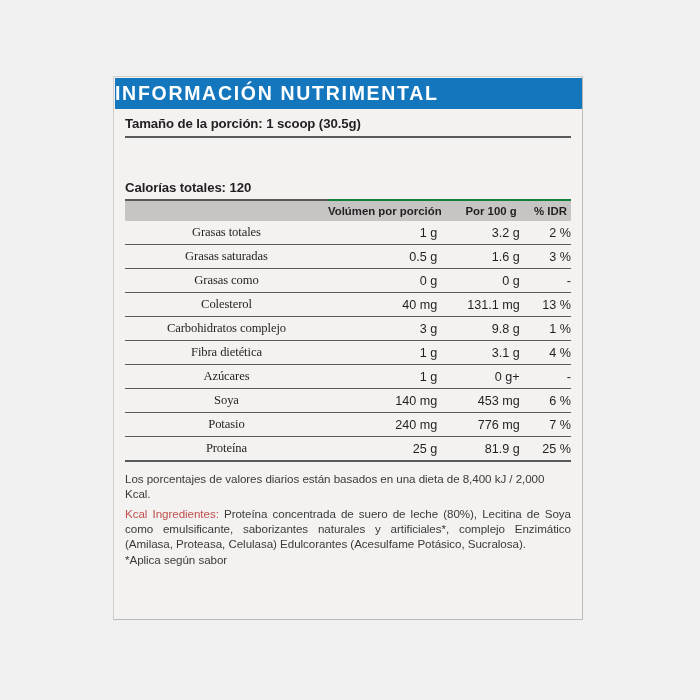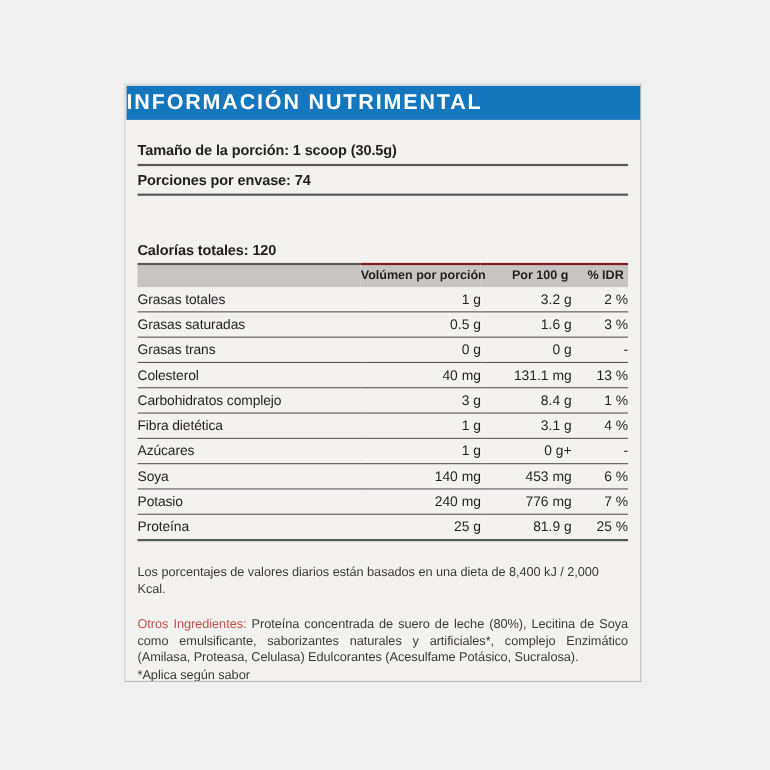--- a/index.html
+++ b/index.html
@@ -72,21 +72,21 @@
   .serving-row {
     font-size: 13.2px;
     font-weight: bold;
     color: #231f20;
     padding: 5px 0 5px 0;
     border-bottom: 2px solid #58595b;
     white-space: nowrap;
     letter-spacing: -0.1px;
   }
   .serving-row.first {
-    padding-top: 20px;
+    padding-top: 7px;
   }
   .serving-row.last {
     border-bottom: none;
     padding-bottom: 4px;
     margin-top: 37px;
   }
 
   
   table.nut {
     width: 100%;
@@ -98,57 +98,57 @@
   table.nut col.c-100   { width: 18.5%; }
   table.nut col.c-idr   { width: 11.5%; }
 
   table.nut thead th {
     background: #c6c5c3;
     font-size: 11.4px;
     font-weight: bold;
     color: #231f20;
     padding: 4px 0 4px 0;
     text-align: right;
-    border-top: 2px solid #7f1d1d;
+    border-top: 2px solid #15803d;
     white-space: nowrap;
   }
   table.nut thead th.blank { border-top: 2px solid #58595b; }
   table.nut thead th.hdr-vol { padding-right: 4px; }
   table.nut thead th.hdr-100 { padding-right: 3px; }
   table.nut thead th.hdr-idr { padding-right: 4px; }
 
   table.nut tbody td {
     font-size: 12.6px;
     color: #231f20;
     padding: 4px 0 4px 0;
     border-bottom: 1.6px solid #58595b;
     white-space: nowrap;
   }
   table.nut tbody tr:first-child td { border-top: none; }
   table.nut tbody tr:last-child td { border-bottom: none; }
 
-  td.n-name { text-align: left; padding-left: 1px; letter-spacing: -0.1px; }
+  td.n-name { text-align: center; padding-left: 1px; letter-spacing: -0.1px; font-family: Liberation Serif, serif; }
   td.n-vol  { text-align: right; padding-right: 22px; }
   td.n-100  { text-align: right; padding-right: 17px; }
   td.n-idr  { text-align: right; padding-right: 6px; }
 
   
   .foot-sep {
     border-top: 2px solid #58595b;
     margin-top: 0;
   }
   .foot {
     font-size: 11.6px;
     line-height: 1.32;
     color: #3a3a3a;
     padding-top: 5px;
     letter-spacing: -0.05px;
   }
   .foot p {
-    margin: 16px 0 0 0;
+    margin: 4px 0 0 0;
   }
   .foot p.just {
     text-align: justify;
   }
   .ing-label {
     color: #c0504d;
   }
   .foot p.apply {
     margin-top: 1px;
   }
@@ -161,21 +161,20 @@
   <div id="label-panel">
 
     <div class="title-bar">
       <div class="title-text">INFORMACIÓN NUTRIMENTAL</div>
     </div>
 
     <div class="body-wrap">
       <div class="inner">
 
         <div class="serving-row first">Tamaño de la porción: 1 scoop (30.5g)</div>
-        <div class="serving-row">Porciones por envase: 74</div>
         <div class="serving-row last">Calorías totales: 120</div>
 
         <table class="nut">
           <colgroup>
             <col class="c-name">
               <col class="c-vol">
               <col class="c-100">
               <col class="c-idr">
           </colgroup>
           <thead>
@@ -193,35 +192,35 @@
               <td class="n-100">3.2 g</td>
               <td class="n-idr">2 %</td>
             </tr>
             <tr>
               <td class="n-name">Grasas saturadas</td>
               <td class="n-vol">0.5 g</td>
               <td class="n-100">1.6 g</td>
               <td class="n-idr">3 %</td>
             </tr>
             <tr>
-              <td class="n-name">Grasas trans</td>
+              <td class="n-name">Grasas como</td>
               <td class="n-vol">0 g</td>
               <td class="n-100">0 g</td>
               <td class="n-idr">-</td>
             </tr>
             <tr>
               <td class="n-name">Colesterol</td>
               <td class="n-vol">40 mg</td>
               <td class="n-100">131.1 mg</td>
               <td class="n-idr">13 %</td>
             </tr>
             <tr>
               <td class="n-name">Carbohidratos complejo</td>
               <td class="n-vol">3 g</td>
-              <td class="n-100">8.4 g</td>
+              <td class="n-100">9.8 g</td>
               <td class="n-idr">1 %</td>
             </tr>
             <tr>
               <td class="n-name">Fibra dietética</td>
               <td class="n-vol">1 g</td>
               <td class="n-100">3.1 g</td>
               <td class="n-idr">4 %</td>
             </tr>
             <tr>
               <td class="n-name">Azúcares</td>
@@ -247,21 +246,21 @@
               <td class="n-100">81.9 g</td>
               <td class="n-idr">25 %</td>
             </tr>
           </tbody>
         </table>
 
         <div class="foot-sep"></div>
 
         <div class="foot">
           <p>Los porcentajes de valores diarios están basados en una dieta de 8,400 kJ / 2,000 Kcal.</p>
-          <p class="just"><span class="ing-label">Otros Ingredientes:</span><span> Proteína concentrada de suero de leche (80%), Lecitina de Soya como emulsificante, saborizantes naturales y artificiales*, complejo Enzimático (Amilasa, Proteasa, Celulasa) Edulcorantes (Acesulfame Potásico, Sucralosa).</span></p>
+          <p class="just"><span class="ing-label">Kcal Ingredientes:</span><span> Proteína concentrada de suero de leche (80%), Lecitina de Soya como emulsificante, saborizantes naturales y artificiales*, complejo Enzimático (Amilasa, Proteasa, Celulasa) Edulcorantes (Acesulfame Potásico, Sucralosa).</span></p>
           <p class="apply">*Aplica según sabor</p>
         </div>
 
       </div>
     </div>
 
   </div>
 </div>
 
 </body></html>

